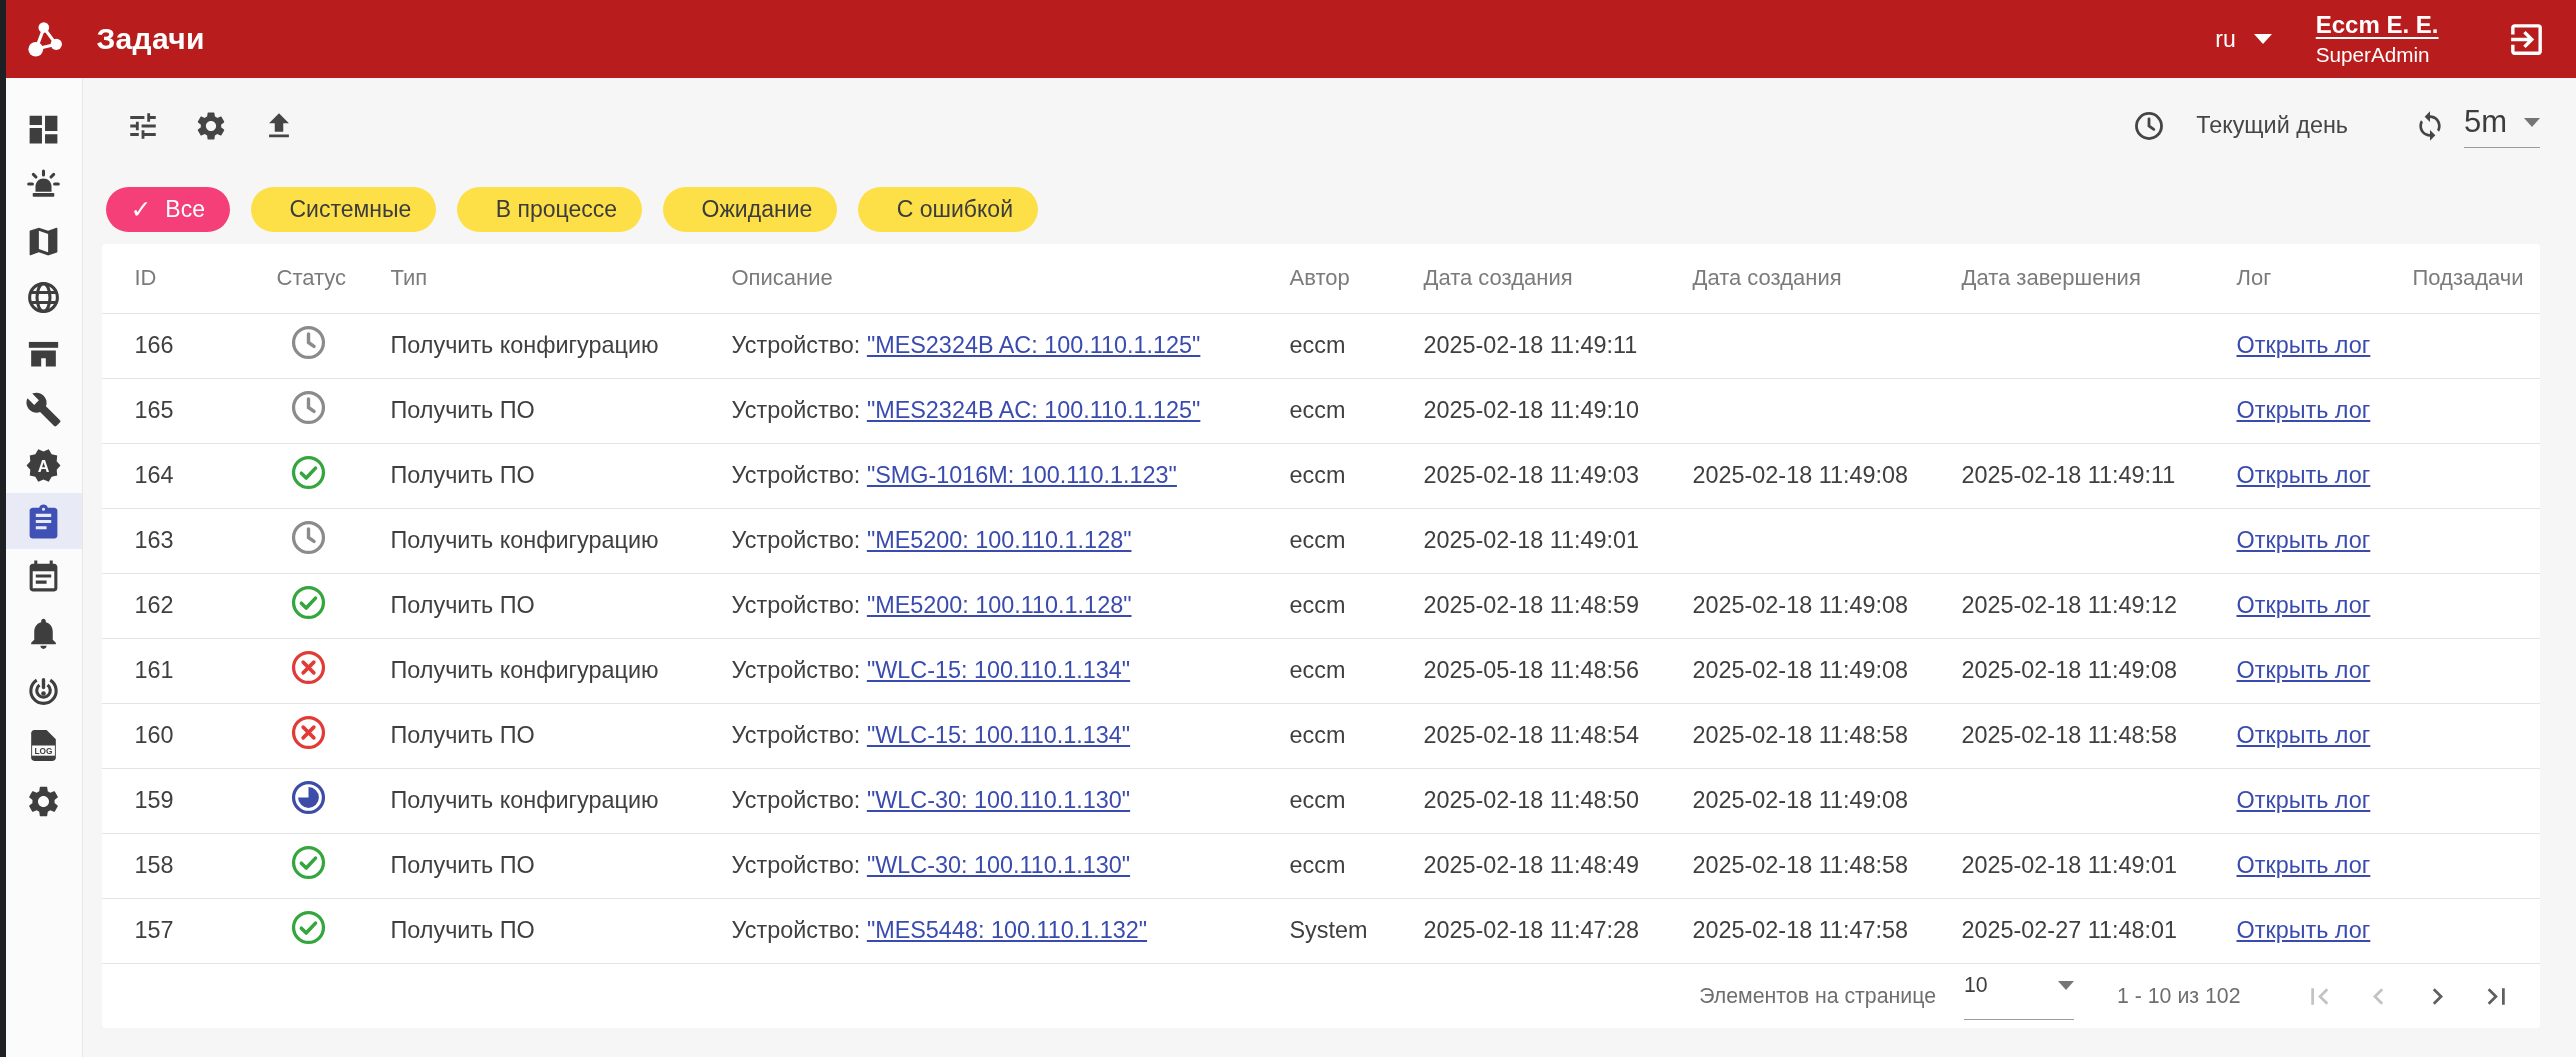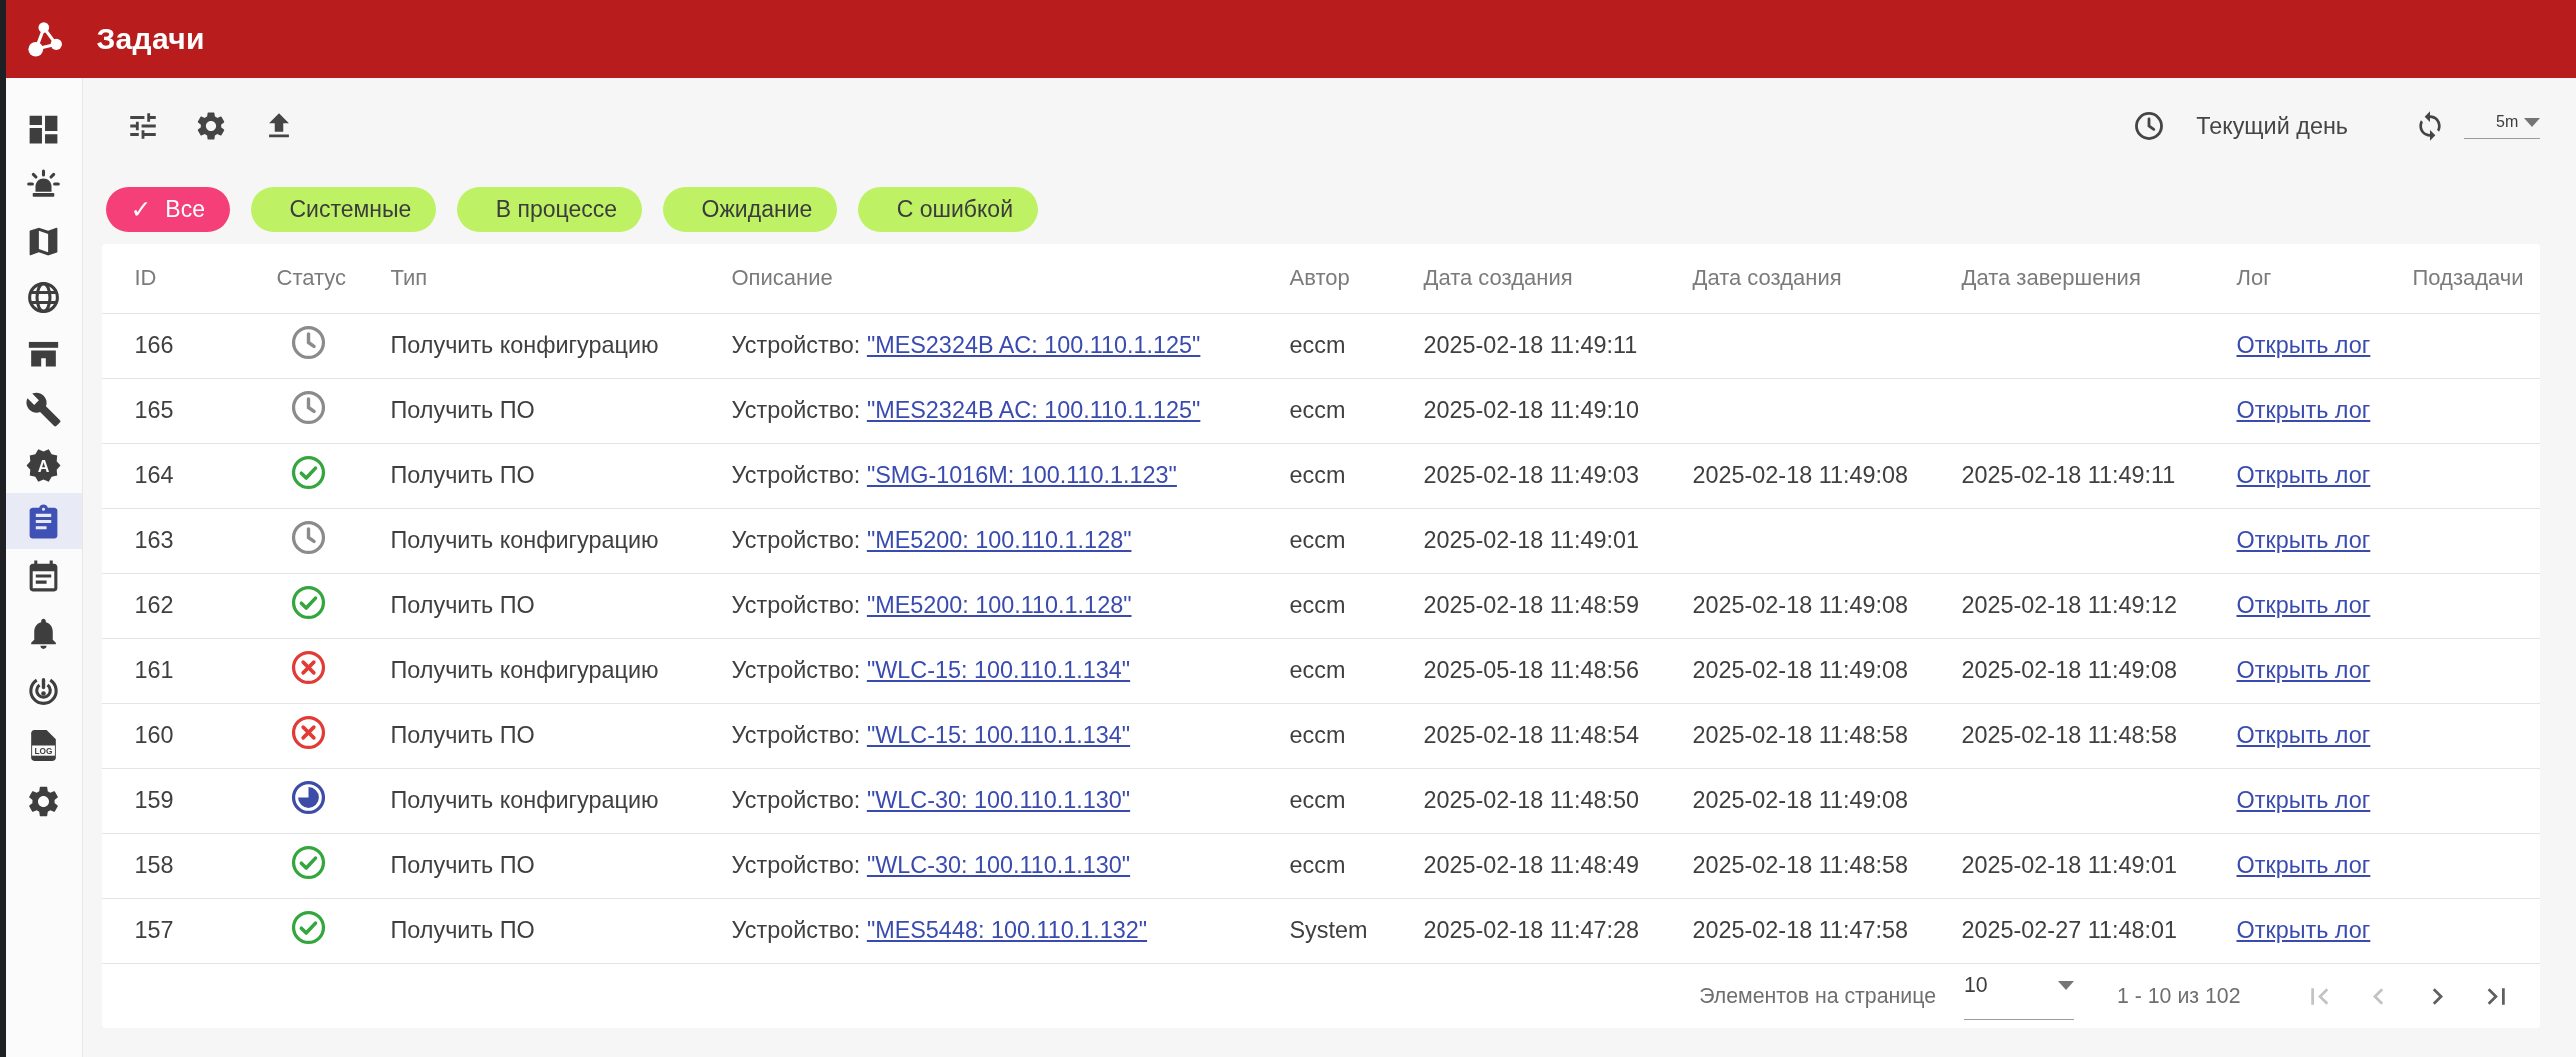--- a/index.html
+++ b/index.html
@@ -50,27 +50,27 @@
   .tool-icon { width:36px; height:36px; margin-right:32px; cursor:pointer; display:flex; align-items:center; justify-content:center; }
   .tool-icon svg { width:34px; height:34px; fill:#454545; }
   .toolbar-right { margin-left:auto; display:flex; align-items:center; }
   .time-filter { display:flex; align-items:center; gap:31px; cursor:pointer; }
   .time-filter svg { width:32px; height:32px; }
   .time-filter-label { font-size:23.4px; color:#454545; }
   .refresh-btn { margin-left:66px; width:32px; height:32px; cursor:pointer; }
   .refresh-btn svg { width:32px; height:32px; fill:#454545; }
   .interval-select { margin-left:18px; width:76px; border-bottom:1.4px solid #9c9c9c; padding-bottom:6.9px;
     display:flex; align-items:center; justify-content:space-between; cursor:pointer; }
-  .interval-value { font-size:16px; color:#3d3d3d;margin-left:32px; }
+  .interval-value { font-size:31px; color:#3d3d3d; }
   .caret-down-grey { width:0; height:0; border-left:8.3px solid transparent; border-right:8.3px solid transparent; border-top:9.6px solid #757575; }
 
   
   .chips-row { flex:0 0 70px; display:flex; align-items:center; gap:20.7px; padding-left:4.1px; }
   .chip {
-    height:45px; border-radius:23px; background:#bef264; color:#3c3c3c;
+    height:45px; border-radius:23px; background:#fde047; color:#3c3c3c;
     display:flex; align-items:center; padding:0 25px; font-size:23px; cursor:pointer; white-space:nowrap;
   }
   .chip.active { background:#f43f79; color:#fff; }
   .chip .check { font-size:25px; margin-right:13.8px; line-height:1; }
 
   
   .card { flex:1; background:#fff; border-radius:4.1px; margin-bottom:30px; display:flex; flex-direction:column; overflow:hidden; }
   table { width:100%; border-collapse:collapse; table-layout:fixed; }
   th { font-size:22px; font-weight:normal; color:#7b7b7b; text-align:left; height:69px; vertical-align:middle; padding:0; }
   td { font-size:23.4px; color:#3f3f3f; height:65px; vertical-align:middle; padding:0; border-top:0.7px solid #e4e4e4; }
@@ -113,20 +113,35 @@
         <line x1="6.6" y1="17.4" x2="10.9" y2="5.9"></line>
         <line x1="6.6" y1="17.4" x2="17.5" y2="14.9"></line>
         <line x1="10.9" y1="5.9" x2="17.5" y2="14.9"></line>
       </g>
       <circle cx="6.4" cy="17.6" r="4.0" fill="#fff"></circle>
       <circle cx="17.6" cy="14.9" r="3.1" fill="#fff"></circle>
       <circle cx="10.8" cy="5.7" r="2.9" fill="#fff"></circle>
     </svg>
     <div class="topbar-title">Задачи</div>
 
+    <div class="topbar-right">
+      <div class="lang-select">
+        <span class="lang-label">ru</span>
+        <span class="caret-down-white"></span>
+      </div>
+      <div class="user-block">
+        <span class="user-name">Eccm E. E.</span>
+        <span class="user-role">SuperAdmin</span>
+      </div>
+      <div class="logout-btn">
+        <svg viewBox="0 0 24 24">
+          <path d="M10.09 15.59L11.5 17l5-5-5-5-1.41 1.41L12.67 11H3v2h9.67l-2.58 2.59zM19 3H5c-1.11 0-2 .9-2 2v4h2V5h14v14H5v-4H3v4c0 1.1.89 2 2 2h14c1.1 0 2-.9 2-2V5c0-1.1-.9-2-2-2z"></path>
+        </svg>
+      </div>
+    </div>
   </div>
 
   <div class="main">
 
     <div class="sidebar">
       <div class="side-item">
         <svg viewBox="0 0 24 24">
           <path d="M3 3h8v6H3zM13 3h8v10h-8zM3 11h8v10H3zM13 15h8v6h-8z"></path>
         </svg>
       </div>

